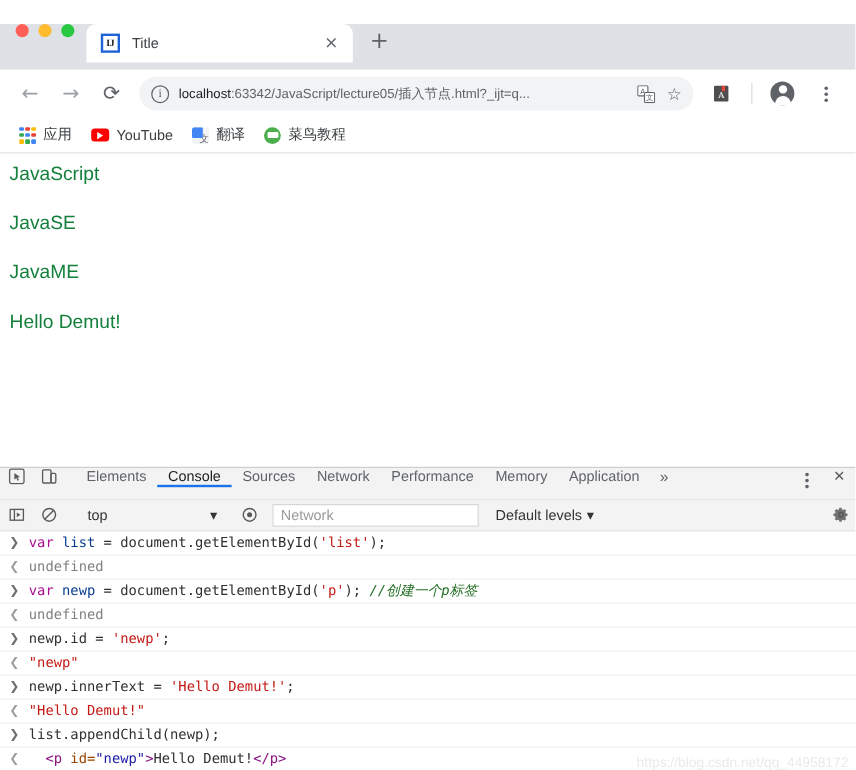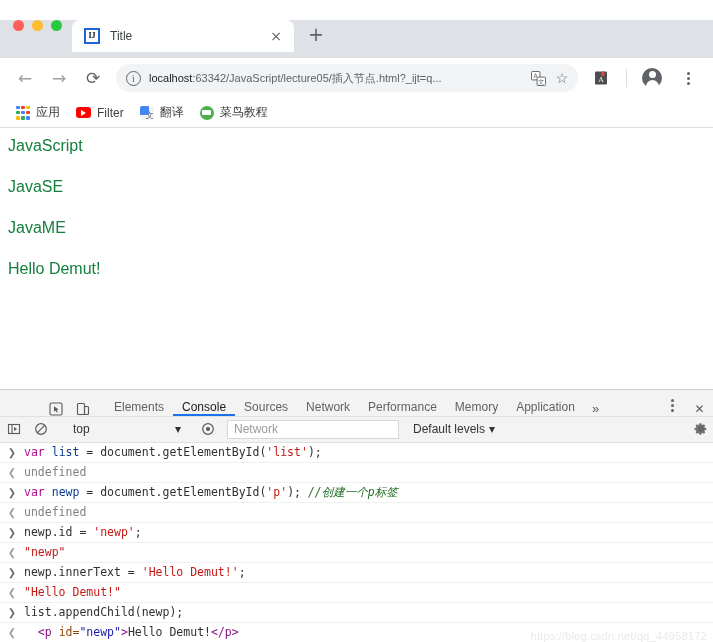--- a/index.html
+++ b/index.html
@@ -202,25 +202,24 @@
   .devtools {
     position: absolute;
     left: 0; right: 0; bottom: 0;
     height: 273px;
     background: #ffffff;
     border-top: 1px solid #cdcdcd;
     display: flex; flex-direction: column;
   }
   .dt-tabbar {
     height: 27px;
-    display: flex; align-items: flex-end;
+    display: flex; align-items: flex-start;
     border-bottom: 1px solid #e0e0e0;
     background: #f3f3f3;
     font-size: 12px;
-    padding-left: 42px;
   }
   .dt-ico-btn {
     width: 27px; display:flex; align-items:center; justify-content:center;
     cursor: pointer; color: #5a5a5a;
   }
   .dt-sep { width:1px; background:#d0d0d0; margin: 5px 4px; }
   .dt-tab {
     padding: 0 9px;
     display: flex; align-items: center;
     color: #5f6368; cursor: pointer;
@@ -380,21 +379,21 @@
           <span style="background:#4285f4"></span>
           <span style="background:#ea4335"></span>
         <span style="background:#fbbc05"></span>
           <span style="background:#34a853"></span>
           <span style="background:#4285f4"></span>
       </span>
       <span>应用</span>
     </div>
     <div class="bm">
       <span class="yt-icon"></span>
-      <span>Filter</span>
+      <span>YouTube</span>
     </div>
     <div class="bm">
       <span class="tr-icon"></span>
       <span>翻译</span>
     </div>
     <div class="bm">
       <span class="rn-icon"></span>
       <span>菜鸟教程</span>
     </div>
   </div>

